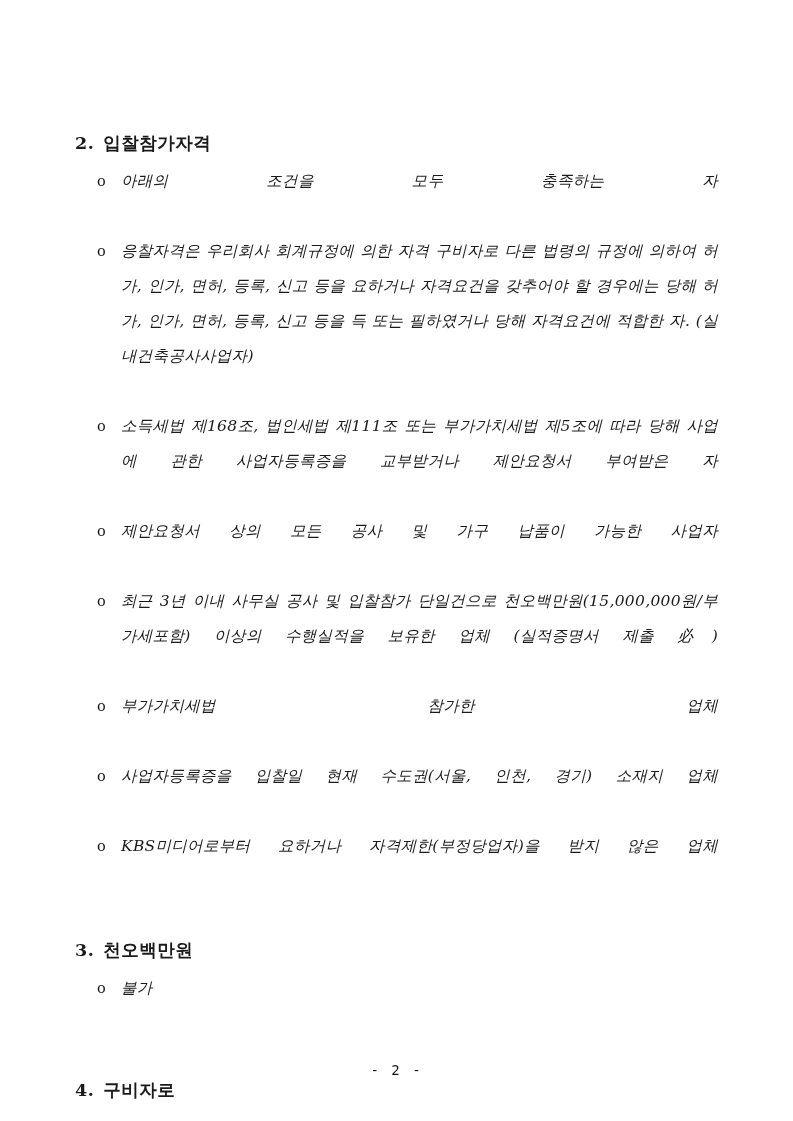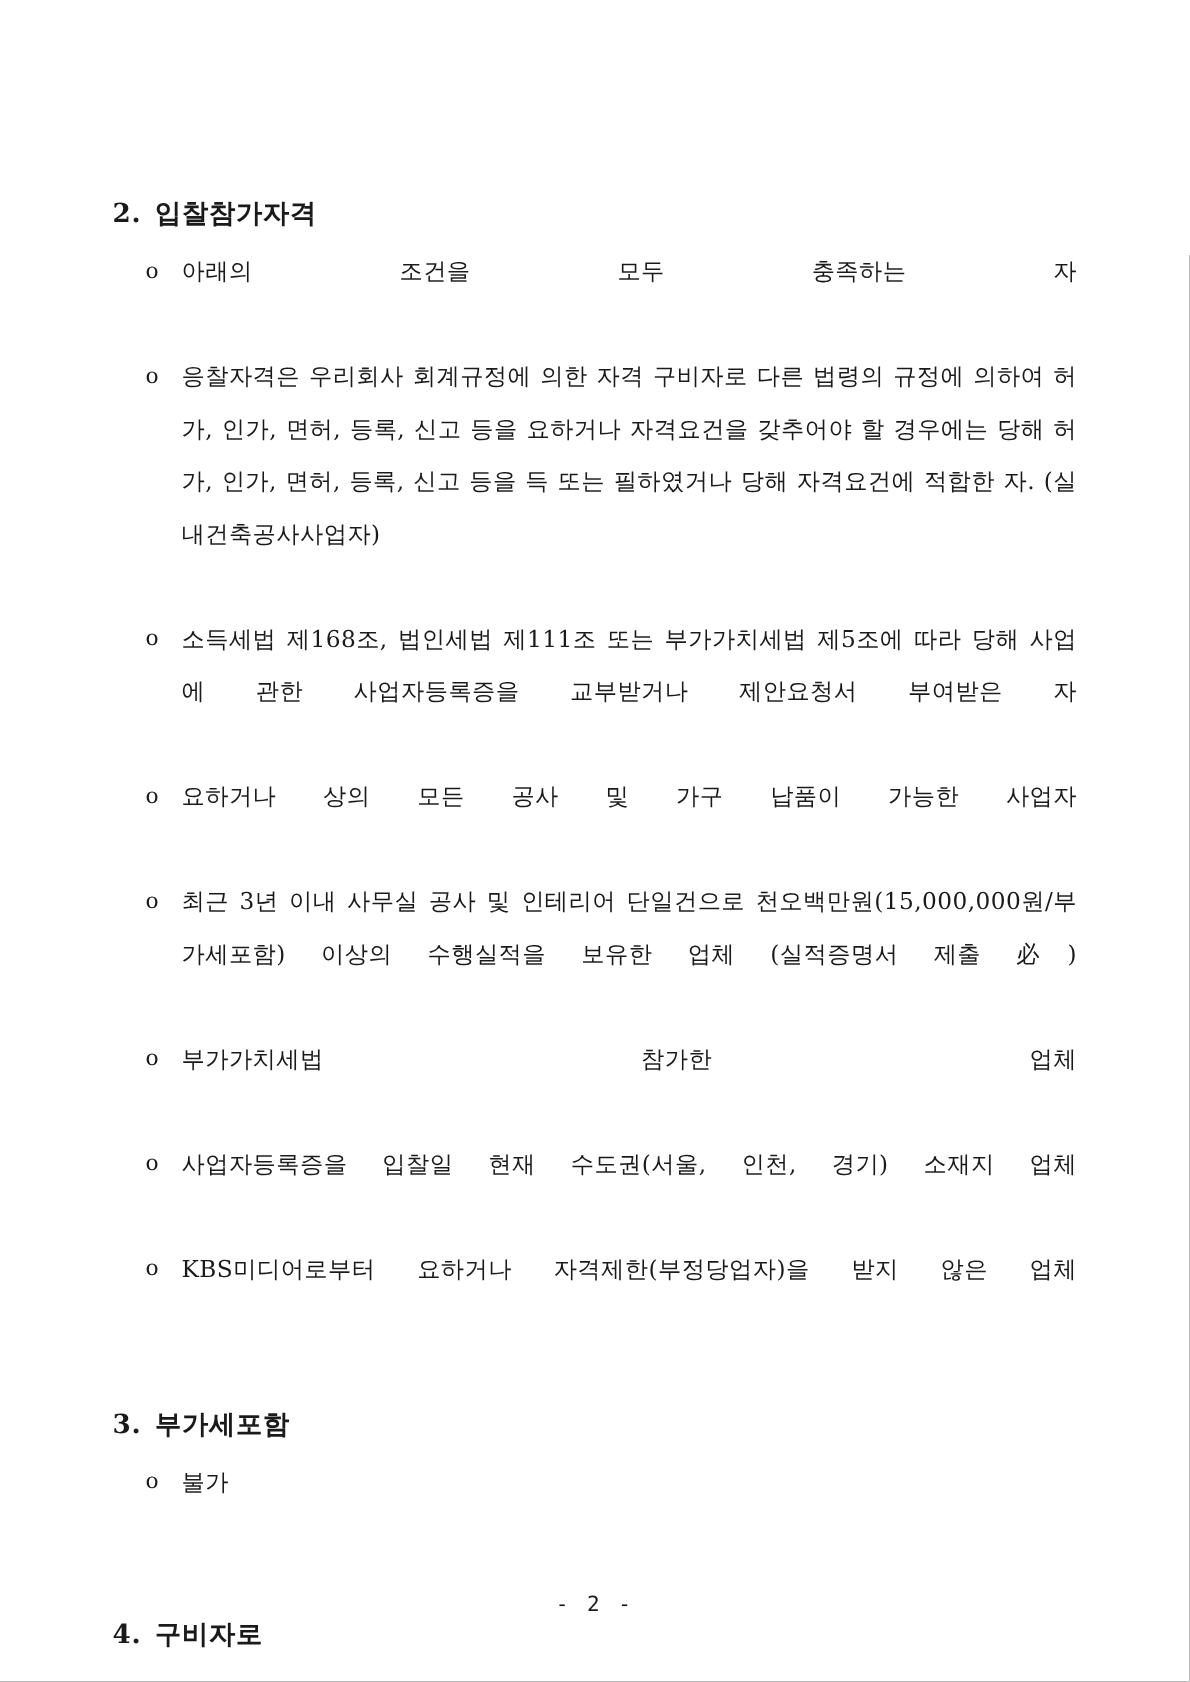--- a/index.html
+++ b/index.html
@@ -43,20 +43,21 @@
   .li .marker {
     flex: none;
     width: 24px;
     font-size: 14.5px;
   }
   .li .li-text {
     flex: 1;
     text-align: justify;
     word-break: break-all;
     letter-spacing: 0.3px;
+    font-style: italic;
   }
   .li .li-text::after { content: ""; display: inline-block; width: 100%; }
   .page-number {
     position: absolute;
     left: 0;
     right: 0;
     top: 1062px;
     text-align: center;
     font-size: 14px;
     letter-spacing: 2px;
@@ -82,45 +83,45 @@
         <div class="li">
           <span class="marker">o</span>
           <span class="li-text">응찰자격은 우리회사 회계규정에 의한 자격 구비자로 다른 법령의 규정에 의하여 허가, 인가, 면허, 등록, 신고 등을 요하거나 자격요건을 갖추어야 할 경우에는 당해 허가, 인가, 면허, 등록, 신고 등을 득 또는 필하였거나 당해 자격요건에 적합한 자. (실내건축공사사업자)</span>
         </div>
         <div class="li">
           <span class="marker">o</span>
           <span class="li-text">소득세법 제168조, 법인세법 제111조 또는 부가가치세법 제5조에 따라 당해 사업에 관한 사업자등록증을 교부받거나 제안요청서 부여받은 자</span>
         </div>
         <div class="li">
           <span class="marker">o</span>
-          <span class="li-text">요하거나 상의 모든 공사 및 가구 납품이 가능한 사업자</span>
+          <span class="li-text">제안요청서 상의 모든 공사 및 가구 납품이 가능한 사업자</span>
         </div>
         <div class="li">
           <span class="marker">o</span>
-          <span class="li-text">최근 3년 이내 사무실 공사 및 인테리어 단일건으로 천오백만원(15,000,000원/부가세포함) 이상의 수행실적을 보유한 업체 (실적증명서 제출 必)</span>
+          <span class="li-text">최근 3년 이내 사무실 공사 및 입찰참가 단일건으로 천오백만원(15,000,000원/부가세포함) 이상의 수행실적을 보유한 업체 (실적증명서 제출 必)</span>
         </div>
         <div class="li">
           <span class="marker">o</span>
           <span class="li-text">부가가치세법 참가한 업체</span>
         </div>
         <div class="li">
           <span class="marker">o</span>
           <span class="li-text">사업자등록증을 입찰일 현재 수도권(서울, 인천, 경기) 소재지 업체</span>
         </div>
         <div class="li">
           <span class="marker">o</span>
           <span class="li-text">KBS미디어로부터 요하거나 자격제한(부정당업자)을 받지 않은 업체</span>
         </div>
       </div>
     </div>
 
     <div class="section" id="section-3">
       <div class="section-heading">
         <span class="sec-num">3.</span>
-        <span class="sec-title">부가세포함</span>
+        <span class="sec-title">천오백만원</span>
       </div>
       <div class="item-list">
         <div class="li">
           <span class="marker">o</span>
           <span class="li-text">불가</span>
         </div>
       </div>
     </div>
 
     <div class="section" id="section-4">

